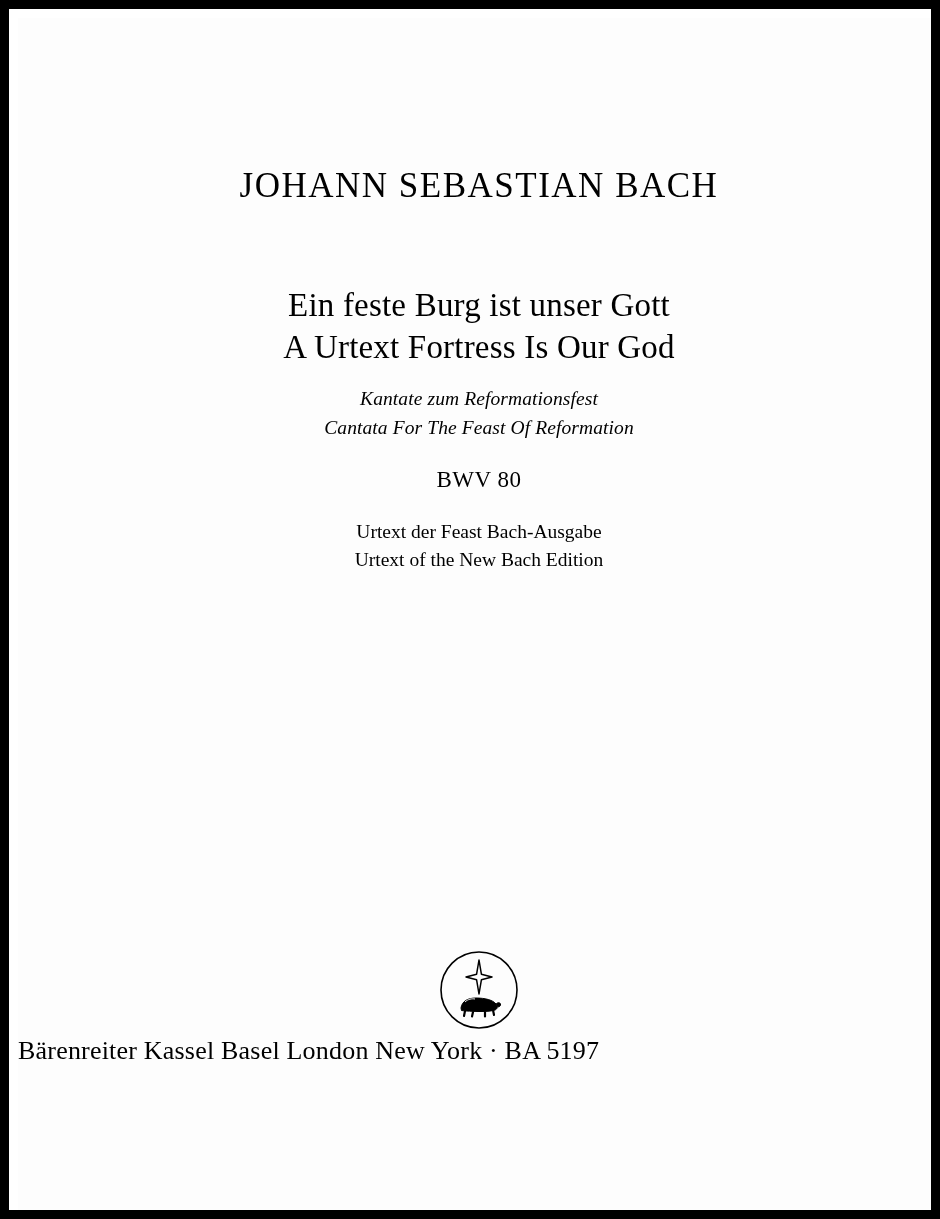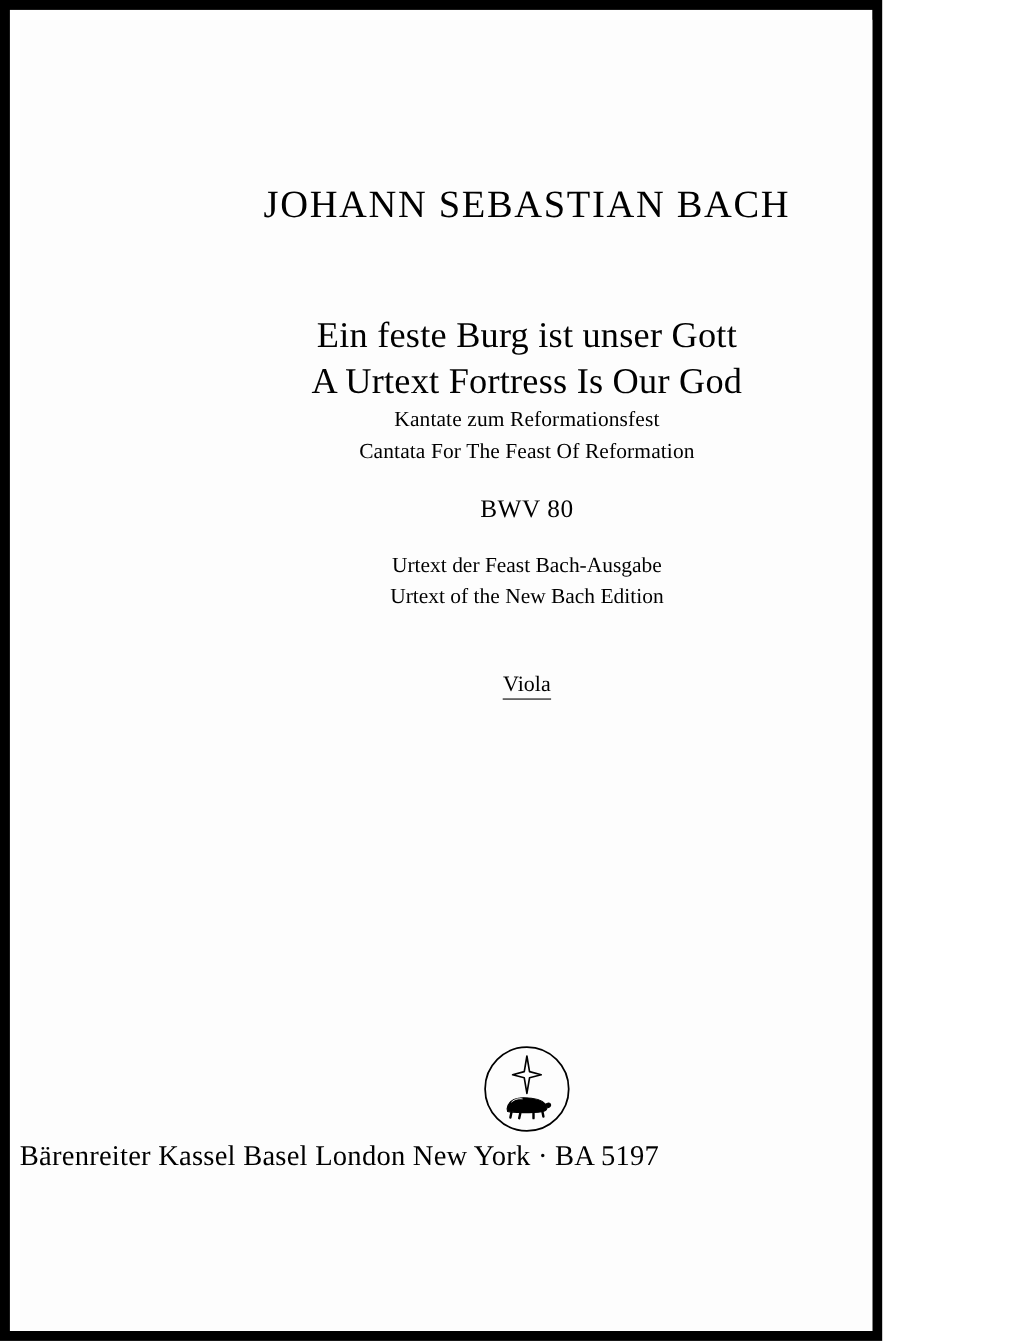--- a/index.html
+++ b/index.html
@@ -8,21 +8,21 @@
     background: #ffffff;
   }
   body {
     width: 940px;
     height: 1219px;
     font-family: "Liberation Serif", serif;
     color: #000000;
   }
   .page {
     position: relative;
-    width: 802px;
+    width: 940px;
     height: 1219px;
     box-sizing: border-box;
     background: #ffffff;
     border: 9px solid #000000;
     overflow: hidden;
     padding-left: 31px;
   }
   .sheet {
     position: absolute;
     left: 9px;
@@ -54,20 +54,22 @@
     font-size: 33px;
     line-height: 1.28;
     letter-spacing: 0.2px;
   }
   .title-en {
     font-size: 33px;
     line-height: 1.28;
     letter-spacing: 0.2px;
   }
   .subtitle-block {
+    margin-top: 17px;
+    font-style: italic;
   }
   .subtitle-de, .subtitle-en {
     font-size: 19.5px;
     line-height: 1.45;
     letter-spacing: 0.1px;
   }
   .bwv {
     margin-top: 25px;
     font-size: 23px;
     letter-spacing: 0.5px;
@@ -124,23 +126,20 @@
         <div class="subtitle-en">Cantata For The Feast Of Reformation</div>
       </div>
 
       <div class="bwv">BWV 80</div>
 
       <div class="urtext-block">
         <div class="urtext-de">Urtext der Feast Bach-Ausgabe</div>
         <div class="urtext-en">Urtext of the New Bach Edition</div>
       </div>
 
-      <div>
-        <div class="part">Viola</div>
-      </div>
 
     </div>
 
     <div class="logo-wrap">
       <svg width="88" height="88" viewBox="0 0 88 88">
         <circle cx="44" cy="44" r="38" fill="none" stroke="#000" stroke-width="1.6"></circle>
         <path d="M44 14 L46.4 28.2 L57 31 L46.4 33.8 L44 48 L41.6 33.8 L31 31 L41.6 28.2 Z" fill="none" stroke="#000" stroke-width="1.5" stroke-linejoin="round"></path>
         <path d="M26 62 C27 55 33 52 41 52 C50 52 58 54 61 58 C63 60.5 62.5 63 60 64
                  C57 65 52 65.5 46 65.5 C38 65.5 30 65 26.5 64.5 Z" fill="#000" stroke="#000" stroke-width="1"></path>
         <path d="M61 58 C63 56 65 56.5 65.5 58 C66 59.5 64.5 61 62.5 61" fill="#000" stroke="#000" stroke-width="1"></path>

